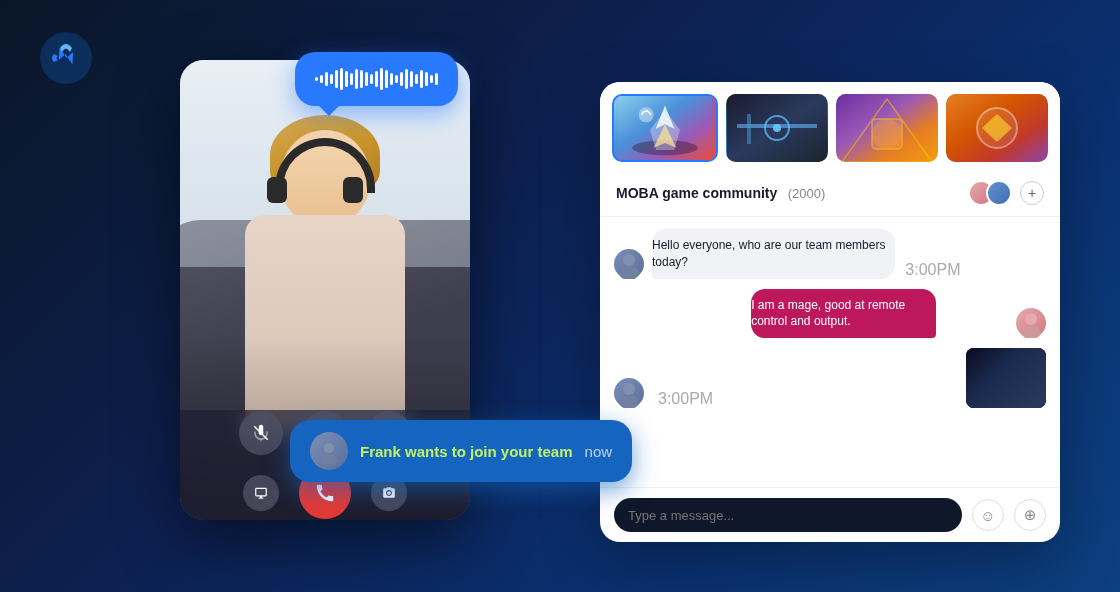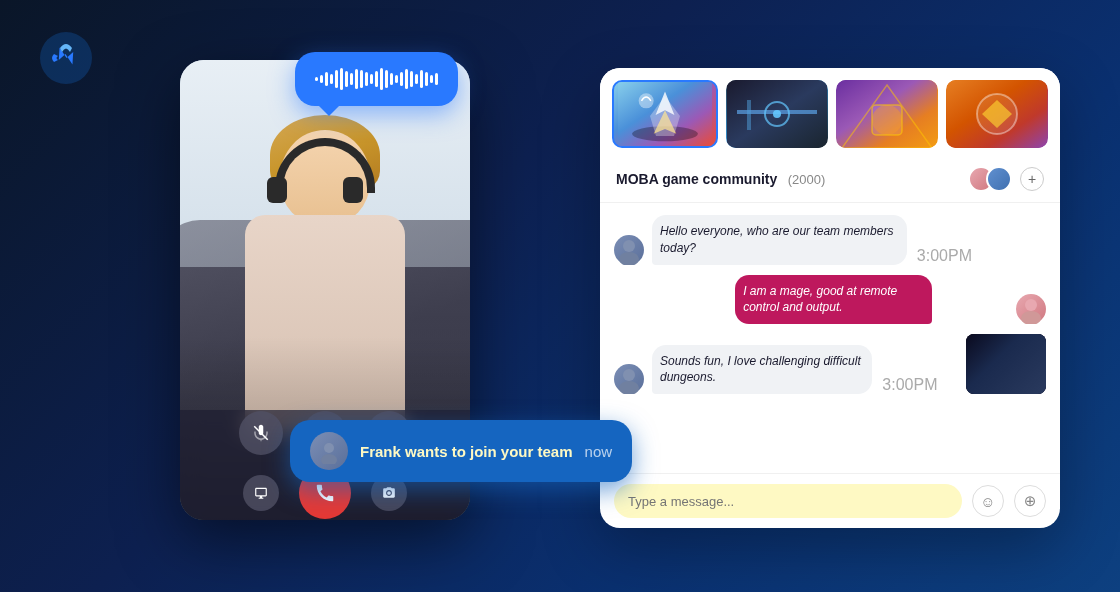--- a/index.html
+++ b/index.html
@@ -251,36 +251,36 @@
       border-radius: 50%;
       background: linear-gradient(135deg, #7b8eb5 0%, #5a6f9a 100%);
       flex-shrink: 0;
       display: flex;
       align-items: center;
       justify-content: center;
       overflow: hidden;
     }
 
     .notif-text {
-      color: #fef9c3;
+      color: #bef264;
       font-size: 15px;
       font-weight: 600;
       flex: 1;
     }
 
     .notif-time {
       color: rgba(255,255,255,0.7);
       font-size: 15px;
     }
 
     
     .chat-panel {
       position: absolute;
       right: 60px;
-      top: 68px;
+      top: 82px;
       width: 460px;
       height: 460px;
       background: white;
       border-radius: 20px;
       box-shadow: 0 20px 60px rgba(0,0,0,0.3);
       z-index: 2;
       display: flex;
       flex-direction: column;
       overflow: hidden;
     }
@@ -411,26 +411,25 @@
       border-radius: 50%;
       background: linear-gradient(135deg, #7b8eb5 0%, #5a6f9a 100%);
       flex-shrink: 0;
     }
 
     .msg-avatar.pink { background: linear-gradient(135deg, #e8a8b0 0%, #d07880 100%); }
     .msg-avatar.blue-av { background: linear-gradient(135deg, #6090d0 0%, #4070b0 100%); }
 
     .msg-bubble {
       max-width: 72%;
-      padding: 8px 8px;
+      padding: 8px 0;
       border-radius: 14px;
       font-size: 12px;
       line-height: 1.4;
       position: relative;
-      font-style: italic;
     }
 
     .msg-bubble.left {
       background: #f0f2f5;
       color: #1a1a2e;
       border-bottom-left-radius: 4px;
     }
 
     .msg-bubble.right {
       background: #be185d;
@@ -470,21 +469,21 @@
       padding: 10px 14px;
       border-top: 1px solid #f0f0f0;
       display: flex;
       align-items: center;
       gap: 10px;
     }
 
     .chat-input {
       flex: 1;
       height: 34px;
-      background: #fef9c3;
+      background: #0f172a;
       border-radius: 20px;
       border: none;
       padding: 0 14px;
       font-size: 13px;
       color: #888;
       outline: none;
     }
 
     .input-icon-btn {
       width: 32px;
@@ -792,23 +791,20 @@
 
       <div class="msg-row" style="flex:1;">
         <div class="msg-avatar">
           <svg width="30" height="30" viewBox="0 0 30 30">
               <circle cx="15" cy="11" r="6" fill="#8090b0"></circle>
               <ellipse cx="15" cy="24" rx="10" ry="7" fill="#7080a0"></ellipse>
             </svg>
         </div>
         <div class="msg-content-wrap">
           <div class="msg-body-row">
-            <div class="msg-bubble left">
-              <span>Sounds fun, I love challenging difficult dungeons.</span>
-            </div>
             <span class="msg-time">3:00PM</span>
           </div>
         </div>
       </div>
 
       <div class="game-image-right">
         <svg width="80" height="60" viewBox="0 0 80 60">
           <rect width="80" height="60" fill="#0a0a1e"></rect>
           <rect x="5" y="5" width="70" height="50" rx="4" fill="#1a2a4e"></rect>
           <path d="M10,50 L40,10 L70,50Z" fill="none" stroke="rgba(100,150,255,0.3)" stroke-width="1"></path>

